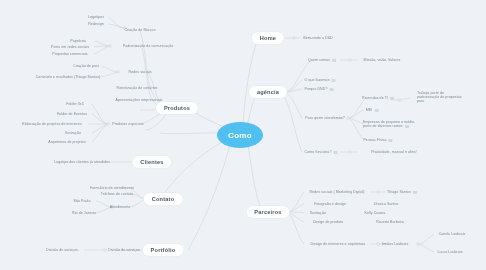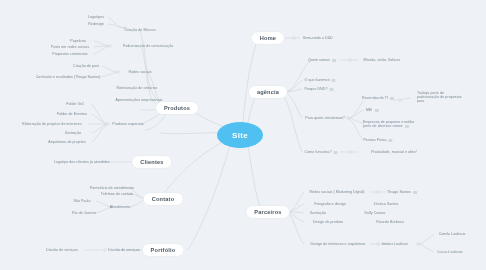--- a/index.html
+++ b/index.html
@@ -133,21 +133,21 @@
     <circle cx="378" cy="192" r="1.3"></circle>
     <path d="M370,244 C376,244 380,244 386,244"></path>
     <circle cx="378" cy="244" r="1.3"></circle>
 
     <path d="M418,244 C424,244 428,238 434,234"></path>
     <path d="M418,244 C424,245 428,250 434,252"></path>
     <circle cx="418" cy="244" r="1.3"></circle>
   </svg>
 
   <div class="node root" style="left:240px;top:135px;">
-    <span>Site</span>
+    <span>Como</span>
   </div>
 
   <div class="node main" style="left:177px;top:108px;">
     <span>Produtos</span>
   </div>
 
   <div class="node leaf" style="left:140px;top:30px;">Criação de Marcas</div>
   <div class="node leaf" style="left:96px;top:17px;">Logotipos</div>
   <div class="node leaf" style="left:96px;top:24px;">Redesign</div>
 

